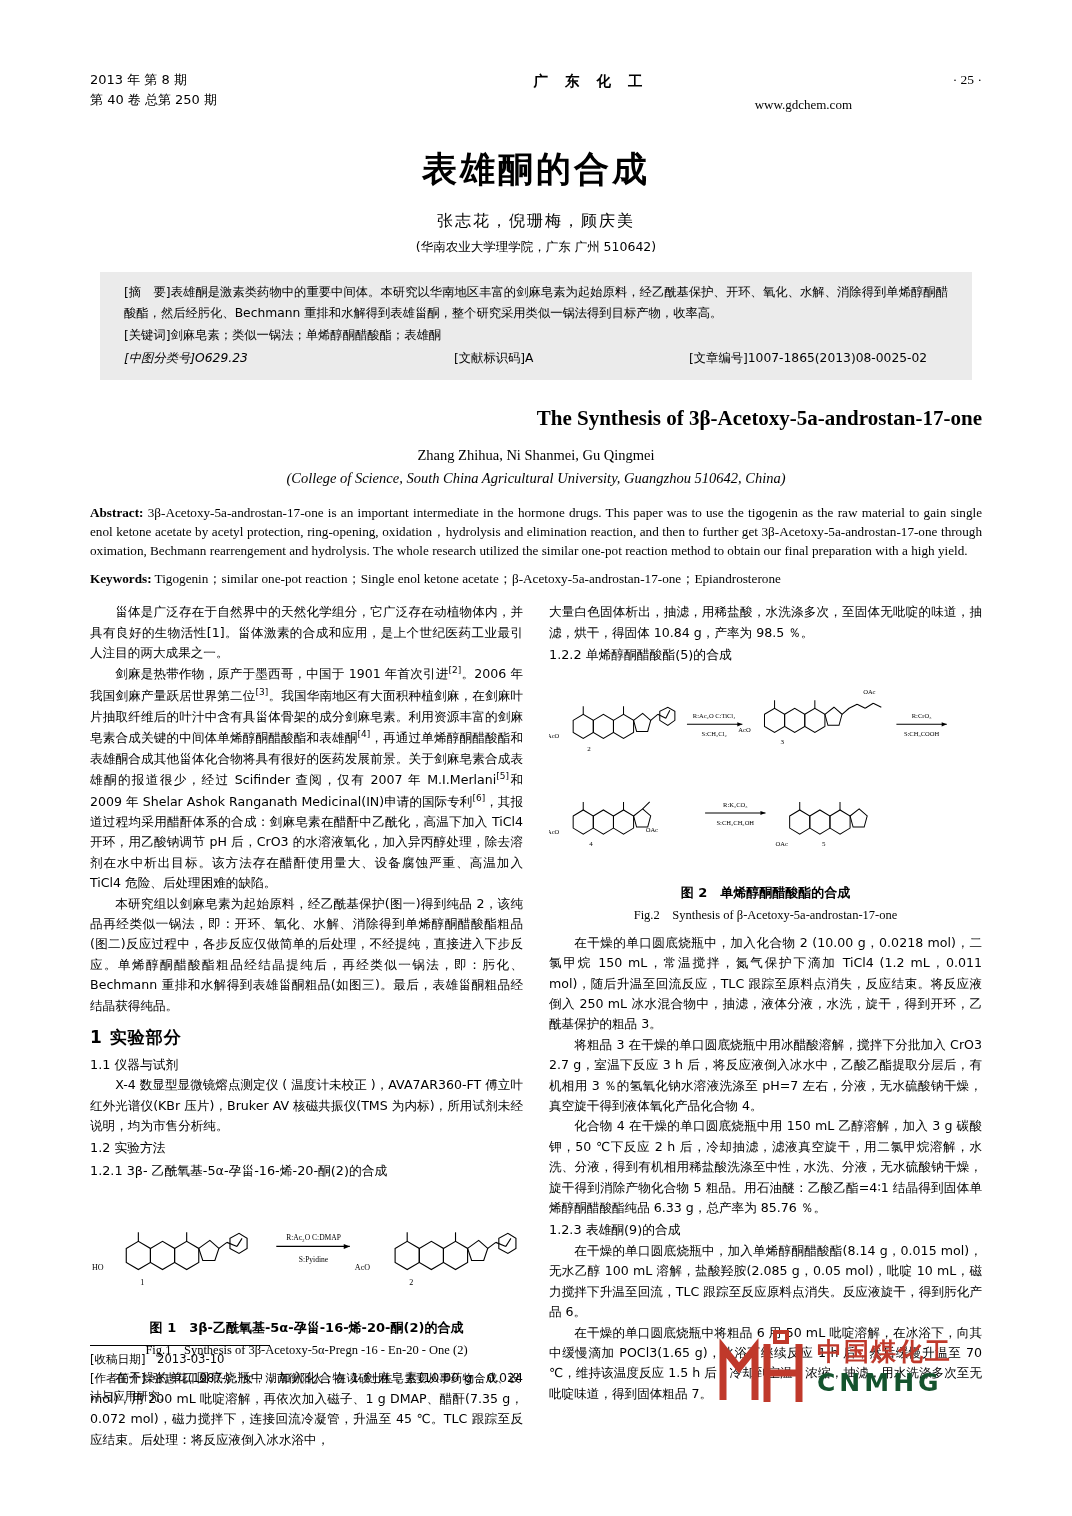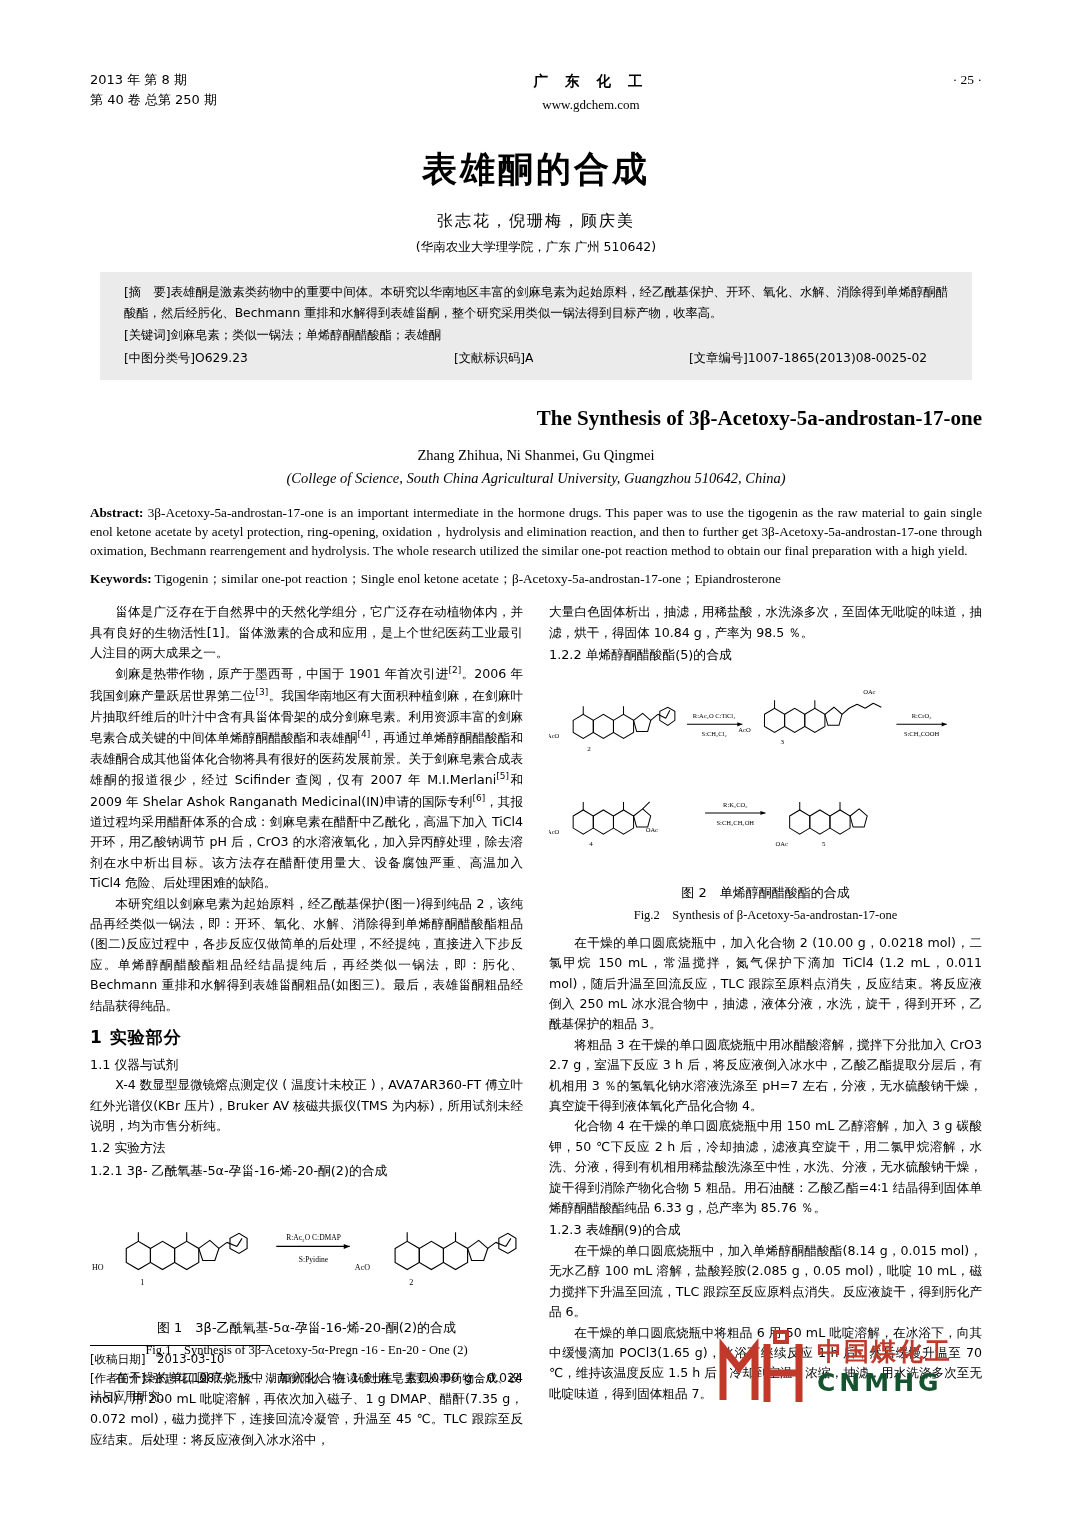--- a/index.html
+++ b/index.html
@@ -35,20 +35,21 @@
   .runhead .center .jname {
     font-family: "DejaVu Sans", sans-serif;
     font-weight: bold;
     letter-spacing: 6px;
     font-size: 14.5px;
   }
   .runhead .center .jurl {
     font-family: "Liberation Serif", serif;
     font-size: 13px;
     margin-top: 3px;
+    text-align: right;
   }
   .runhead .right {
     width: 130px;
     text-align: right;
     font-size: 13.5px;
   }
   
   .cn-title {
     text-align: center;
     font-family: "DejaVu Sans", sans-serif;
@@ -78,21 +79,21 @@
     font-family: "DejaVu Sans", sans-serif;
     font-size: 12.3px;
     line-height: 1.75;
   }
   .abs-box .row { text-indent: 0; }
   .abs-box .abs-text { text-align: justify; }
   .abs-meta {
     display: flex;
     margin-top: 2px;
   }
-  .abs-meta span:nth-child(1) { width: 330px; }
+  .abs-meta span:nth-child(1) { width: 330px; font-style: italic; }
   .abs-meta span:nth-child(2) { width: 235px; }
   
   .en-title {
     text-align: right;
     font-size: 21px;
     font-weight: bold;
     margin-top: 26px;
   }
   .en-authors {
     text-align: center;
@@ -145,21 +146,21 @@
     font-family: "DejaVu Sans", sans-serif;
     font-size: 12.8px;
     margin: 2px 0 0 0;
     text-indent: 0;
   }
   sup { font-size: 9px; vertical-align: super; }
   
   .fig { margin: 6px 0 2px 0; text-align: center; }
   .fig-cap-cn {
     font-family: "DejaVu Sans", sans-serif;
-    font-weight: normal;
+    font-weight: bold;
     font-size: 13px;
     text-align: center;
     margin-top: 0;
   }
   .fig-cap-en {
     font-family: "Liberation Serif", serif;
     font-size: 12.5px;
     text-align: center;
     margin-top: 2px;
   }

